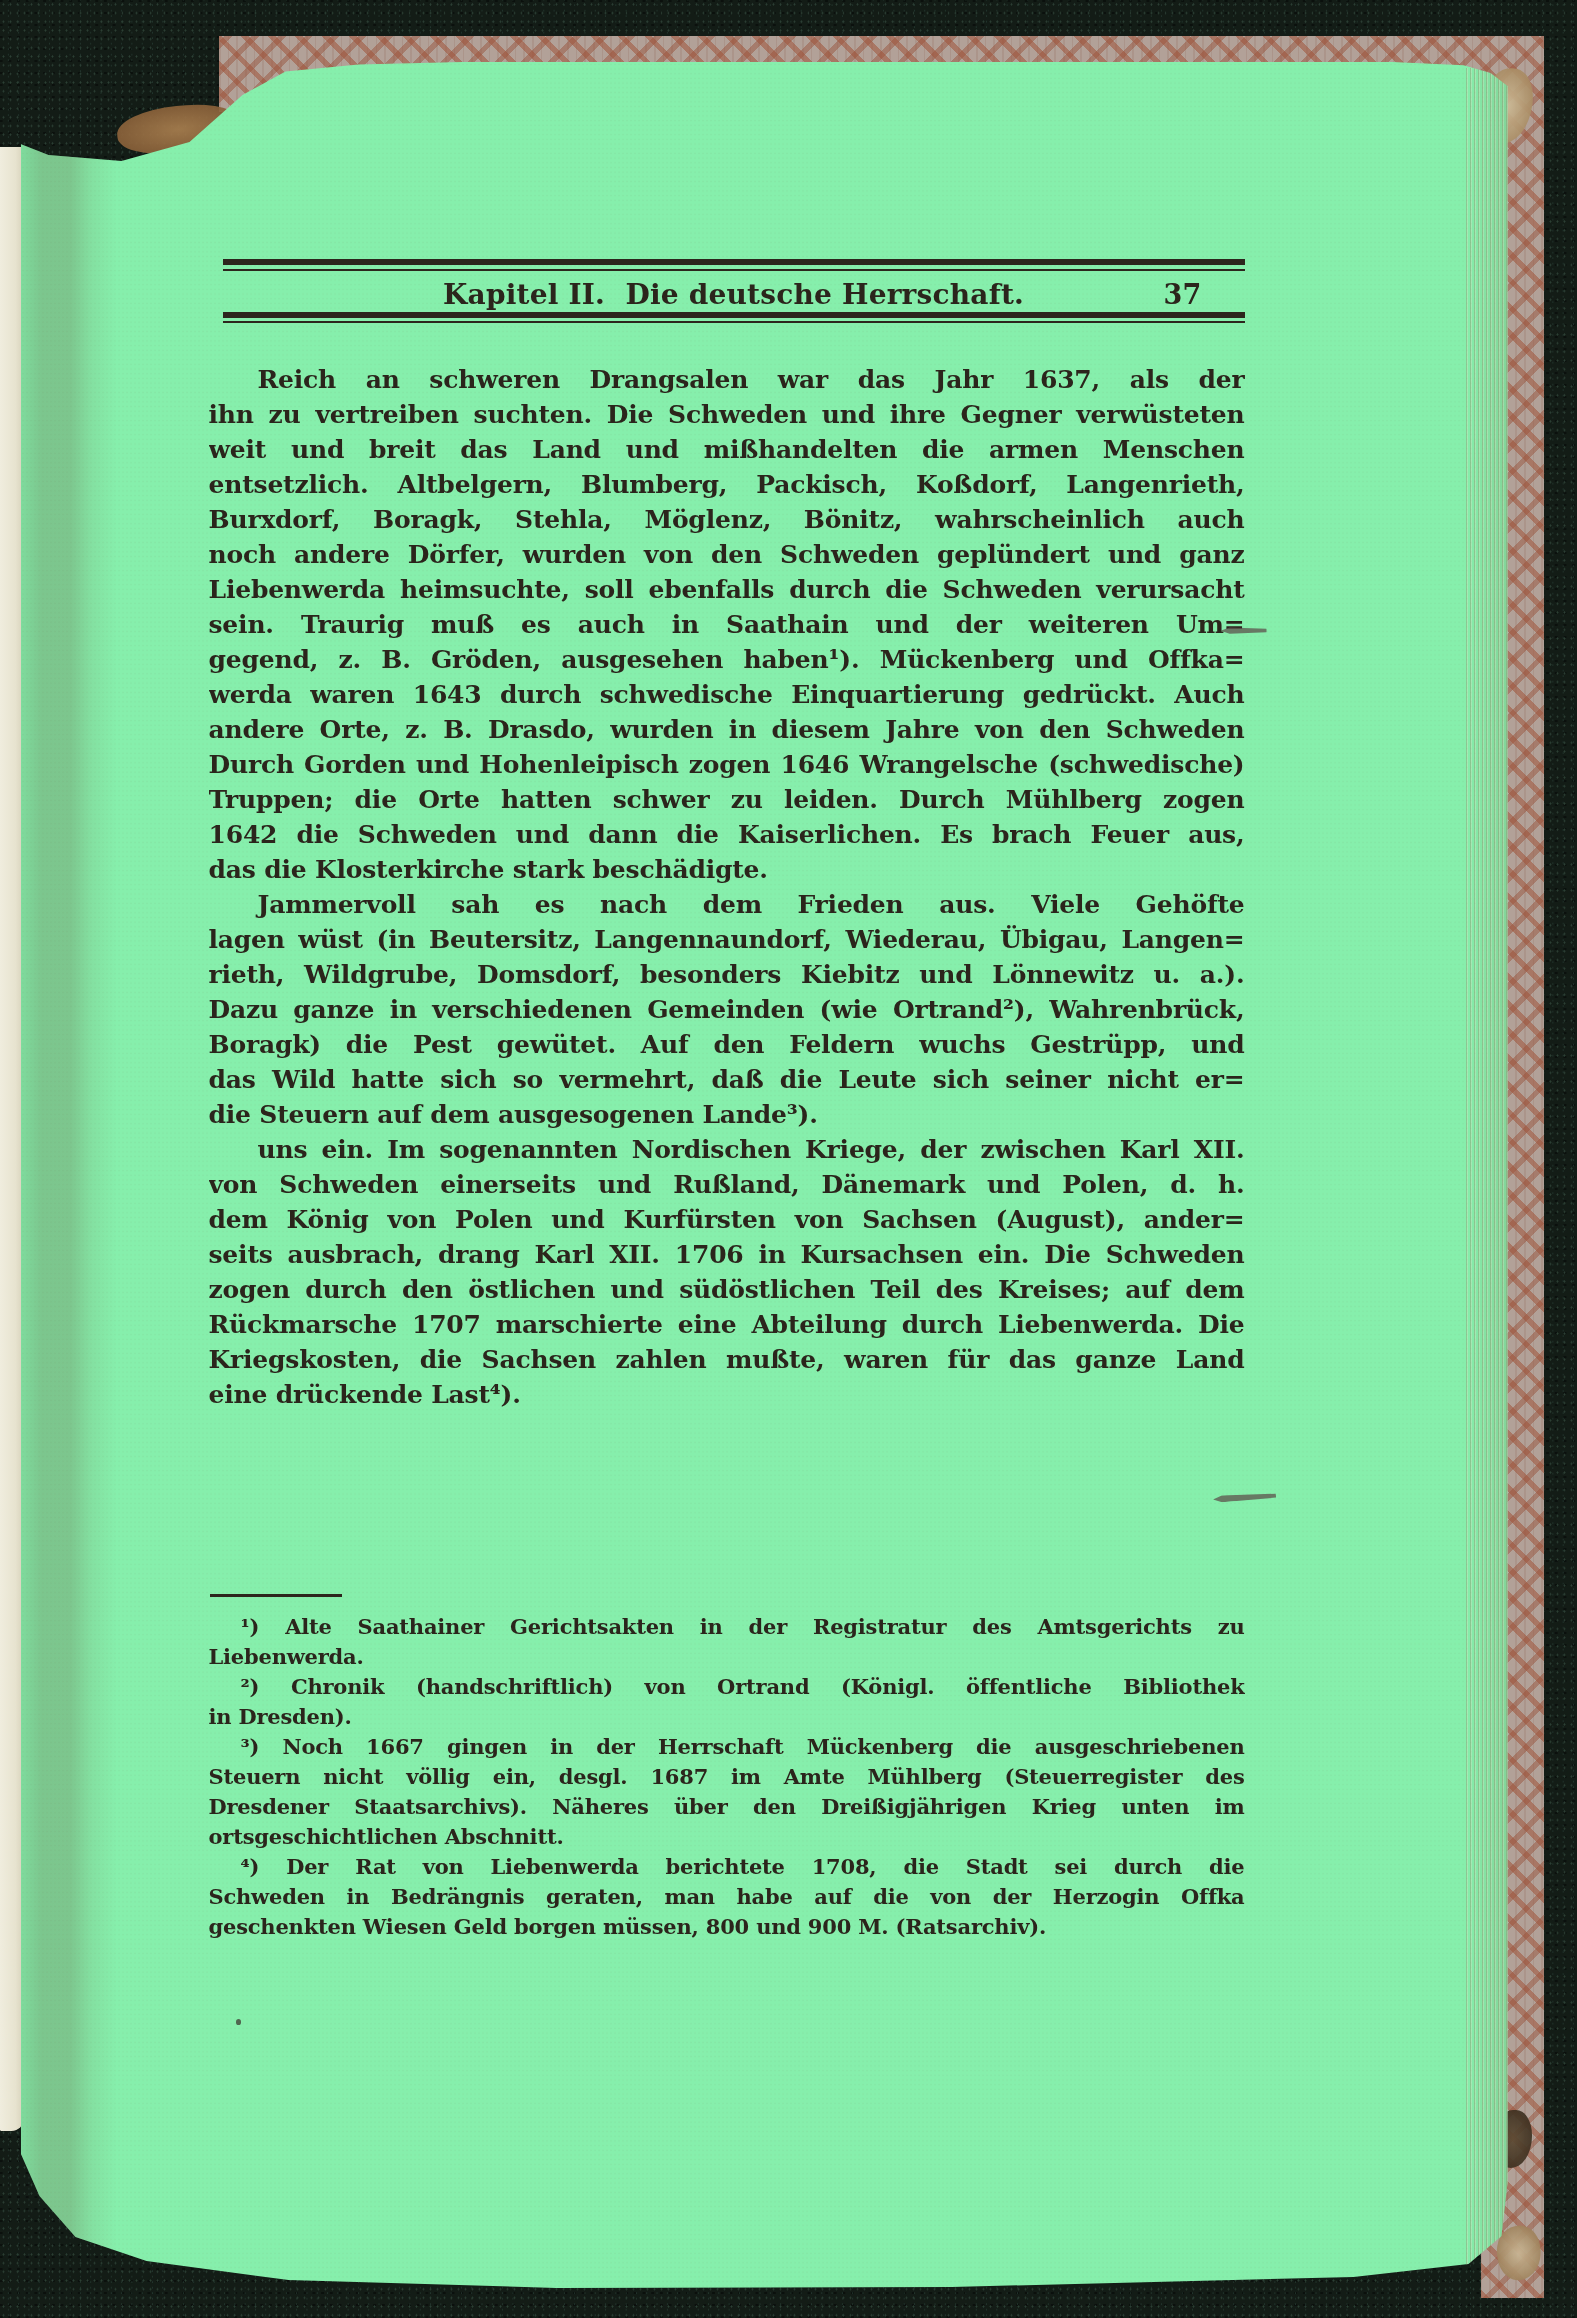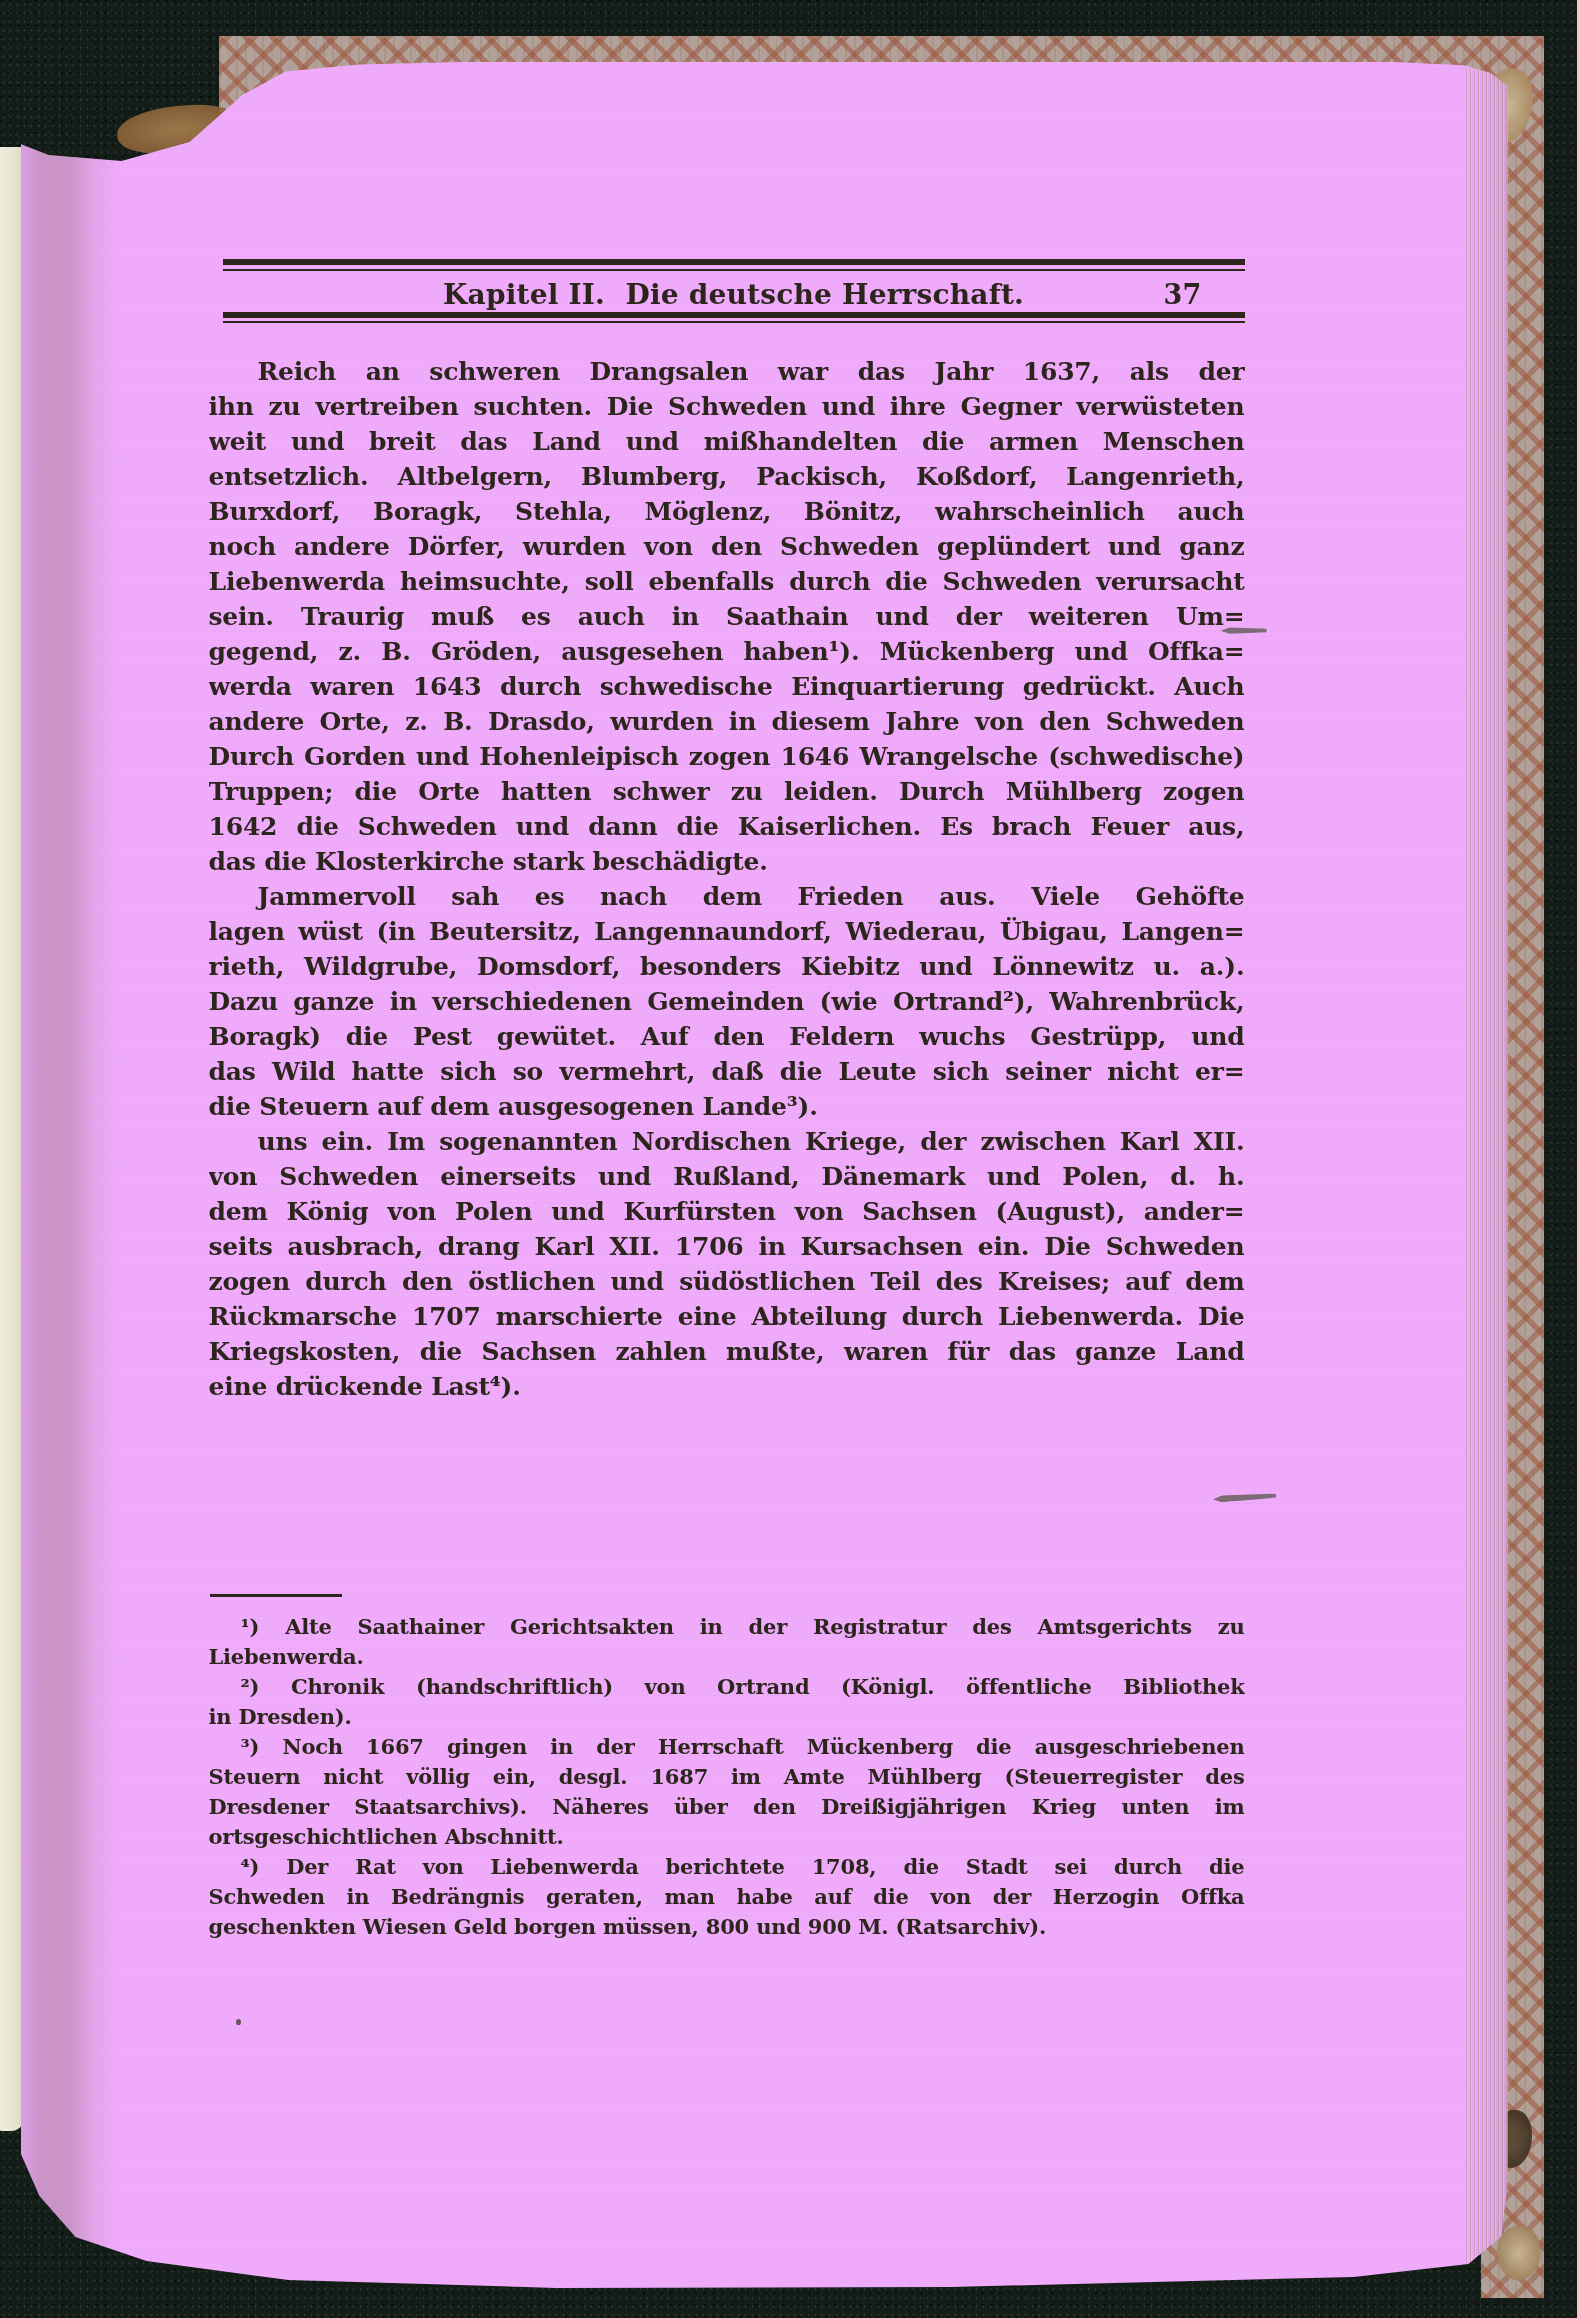--- a/index.html
+++ b/index.html
@@ -24,21 +24,21 @@
   .wear-1{left:117px;top:106px;width:123px;height:47px;transform:rotate(-5deg);
     background:radial-gradient(#a97f4f,#7d5531);}
   .wear-2{left:1483px;top:68px;width:49px;height:76px;transform:rotate(7deg);
     background:radial-gradient(#cdbb97,#9b7a50);}
   .wear-3{left:1494px;top:2110px;width:38px;height:58px;background:radial-gradient(#5c4a33,#32271a);}
   .wear-4{left:1497px;top:2226px;width:44px;height:54px;transform:rotate(-9deg);
     background:radial-gradient(#cab795,#8f7048);}
   .facing-page-strip{position:absolute;left:0;top:147px;width:24px;height:1984px;
     background:linear-gradient(90deg,#f0edde,#e7e3cf 65%,#d6d0b9);border-radius:0 0 12.6px 1.6px;}
   
-  .page{position:absolute;left:20.5px;top:62px;width:1487px;height:2226px;background-color:#f0abfc;
+  .page{position:absolute;left:20.5px;top:62px;width:1487px;height:2226px;background-color:#86efac;
     clip-path:polygon(0 82px,28px 93px,101px 99px,169px 80px,222px 33px,265px 9.5px,338px 2.4px,
       442px 0,1372px 0,1443px 3.2px,1470px 11px,1487px 24px,
       1487px 2121px,1481px 2174px,1448px 2202px,
       1333px 2215px,931px 2225px,536px 2226px,268px 2218px,126px 2199px,55px 2175px,19px 2134px,0 2091px);}
   .page::before{content:'';position:absolute;inset:0;
     background-image:radial-gradient(rgba(120,108,70,.06) 0 0.8px,transparent 1px);
     background-size:4px 4.7px;}
   .gutter{position:absolute;left:0;top:0;width:98px;height:100%;
     background:linear-gradient(90deg,rgba(60,50,30,.10) 0,rgba(95,82,55,.26) 20.5px,
       rgba(100,88,60,.27) 49px,rgba(110,98,68,.10) 71px,rgba(0,0,0,0) 96px);}
@@ -51,21 +51,21 @@
   .content{position:absolute;left:188px;top:0;width:1036px;color:#2b251c;}
   .rule{position:absolute;background:#2c261d;left:14px;width:1022px;}
   .rule-top-thick{top:197px;height:5.5px;}
   .rule-top-thin{top:207px;height:2.4px;}
   .rule-bottom-thick{top:250px;height:5.5px;}
   .rule-bottom-thin{top:259px;height:2.4px;}
   .header-line{position:absolute;top:215px;left:14px;width:1022px;height:35px;
     font-weight:700;font-size:28px;line-height:35px;text-align:center;letter-spacing:0.2px;}
   .header-chapter{margin-right:20.5px;}
   .page-number{position:absolute;right:43px;top:0;font-size:27px;}
-  .body-text{position:absolute;top:292px;left:0;width:1036px;
+  .body-text{position:absolute;top:300px;left:0;width:1036px;
     font-weight:700;font-size:25px;line-height:35px;letter-spacing:-0.2px;}
   .line{height:35px;overflow:hidden;}
   .line.j{text-align:justify;text-align-last:justify;}
   .para .line:first-child{text-indent:49px;}
   .fn-separator{position:absolute;top:1532px;left:1.6px;width:132px;height:3.2px;background:#2c261d;}
   .footnotes{position:absolute;top:1550px;left:0;width:1036px;
     font-weight:700;font-size:21px;line-height:30px;letter-spacing:-0.2px;}
   .footnotes .line{height:30px;}
   .footnote .line:first-child{text-indent:32px;}
   

